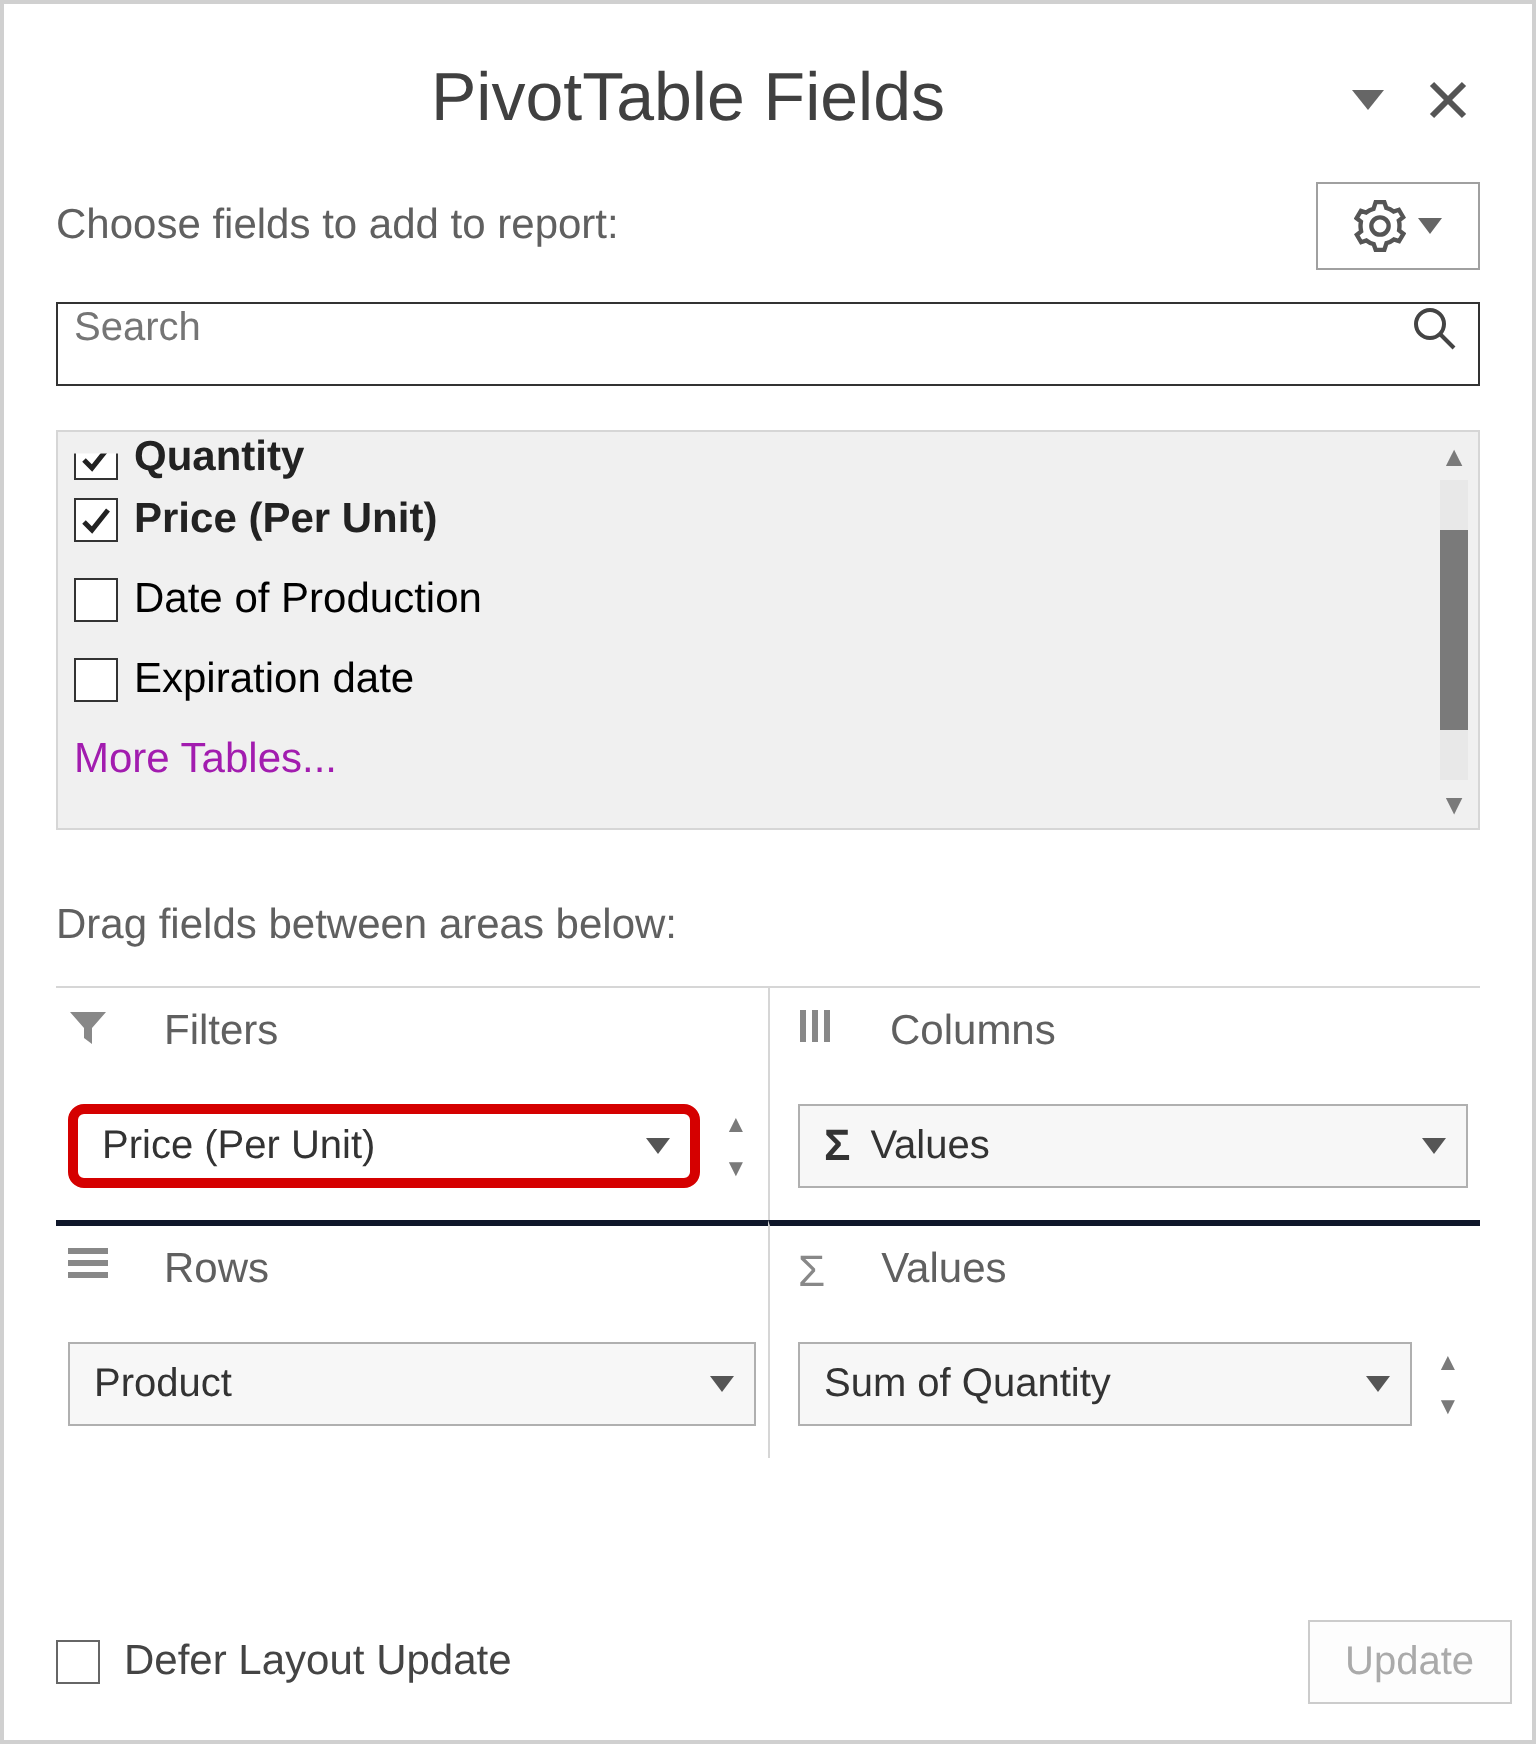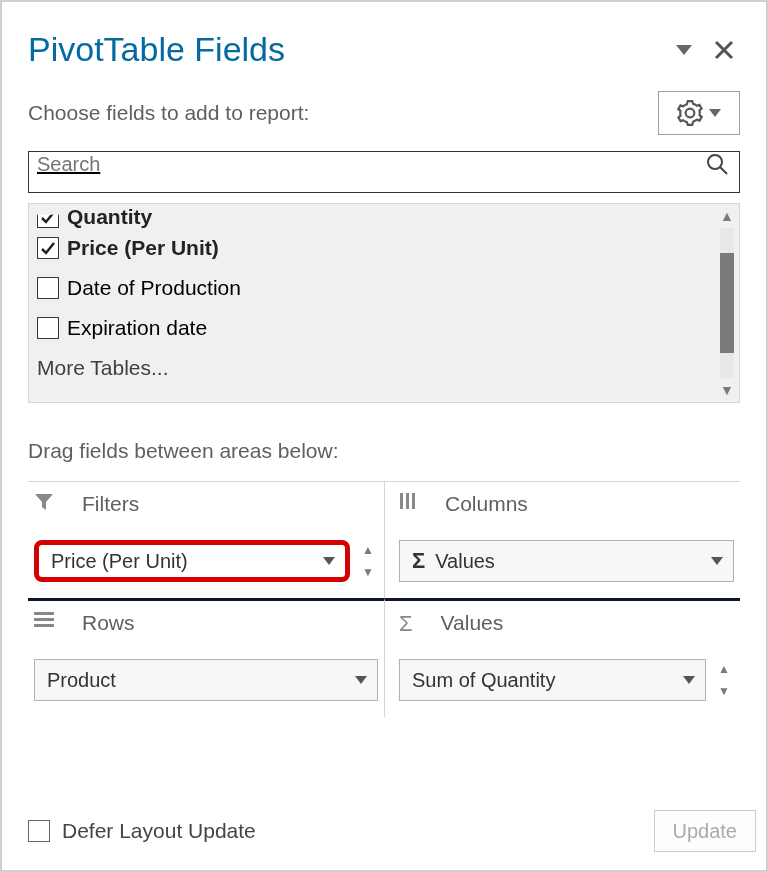--- a/index.html
+++ b/index.html
@@ -20,23 +20,24 @@
     background: #fff;
     padding: 0;
   }
   .header {
     display: flex;
     align-items: center;
     padding: 28px 26px 10px 26px;
   }
   .title {
     font-size: 34px;
-    color: #0369a1;
+    color: #404040;
     font-weight: 400;
     flex: 1;
+    text-align: center;
   }
   .hdr-btn {
     width: 32px; height: 32px;
     display: inline-flex; align-items: center; justify-content: center;
     color: #555;
     margin-left: 8px;
     cursor: pointer;
   }
   .subtitle {
     padding: 12px 26px 8px 26px;
@@ -60,32 +61,31 @@
   }
   .search-wrap {
     padding: 8px 26px 10px 26px;
   }
   .search-box {
     border: 1px solid #333;
     height: 42px;
     display: flex;
     align-items: center;
     padding: 0 10px 16px 6px;
-    text-decoration: underline;
   }
   .search-input {
     flex: 1;
     border: none;
     outline: none;
     font-size: 20px;
     color: #888;
     background: transparent;
   }
   .fields-area {
-    margin: 0 26px 10px 26px;
+    margin: 12px 26px 10px 26px;
     border: 1px solid #d6d6d6;
     background: #f0f0f0;
     position: relative;
     height: 200px;
     padding: 4px 28px 8px 4px;
     overflow: hidden;
   }
   .field-row {
     display: flex;
     align-items: center;
@@ -98,21 +98,21 @@
   .cb {
     width: 22px; height: 22px;
     border: 1px solid #333;
     display: inline-flex; align-items: center; justify-content: center;
     background: #fff;
     flex-shrink: 0;
   }
   .cb.half-cut { clip-path: inset(40% 0 0 0); border-top: none;}
   .more-tables {
     font-size: 21px;
-    color: #404040;
+    color: #a21caf;
     padding: 8px 4px 4px 4px;
   }
   .v-scroll {
     position: absolute;
     right: 0; top: 0; bottom: 0;
     width: 24px;
     background: #f0f0f0;
     display: flex; flex-direction: column;
     align-items: center;
   }

